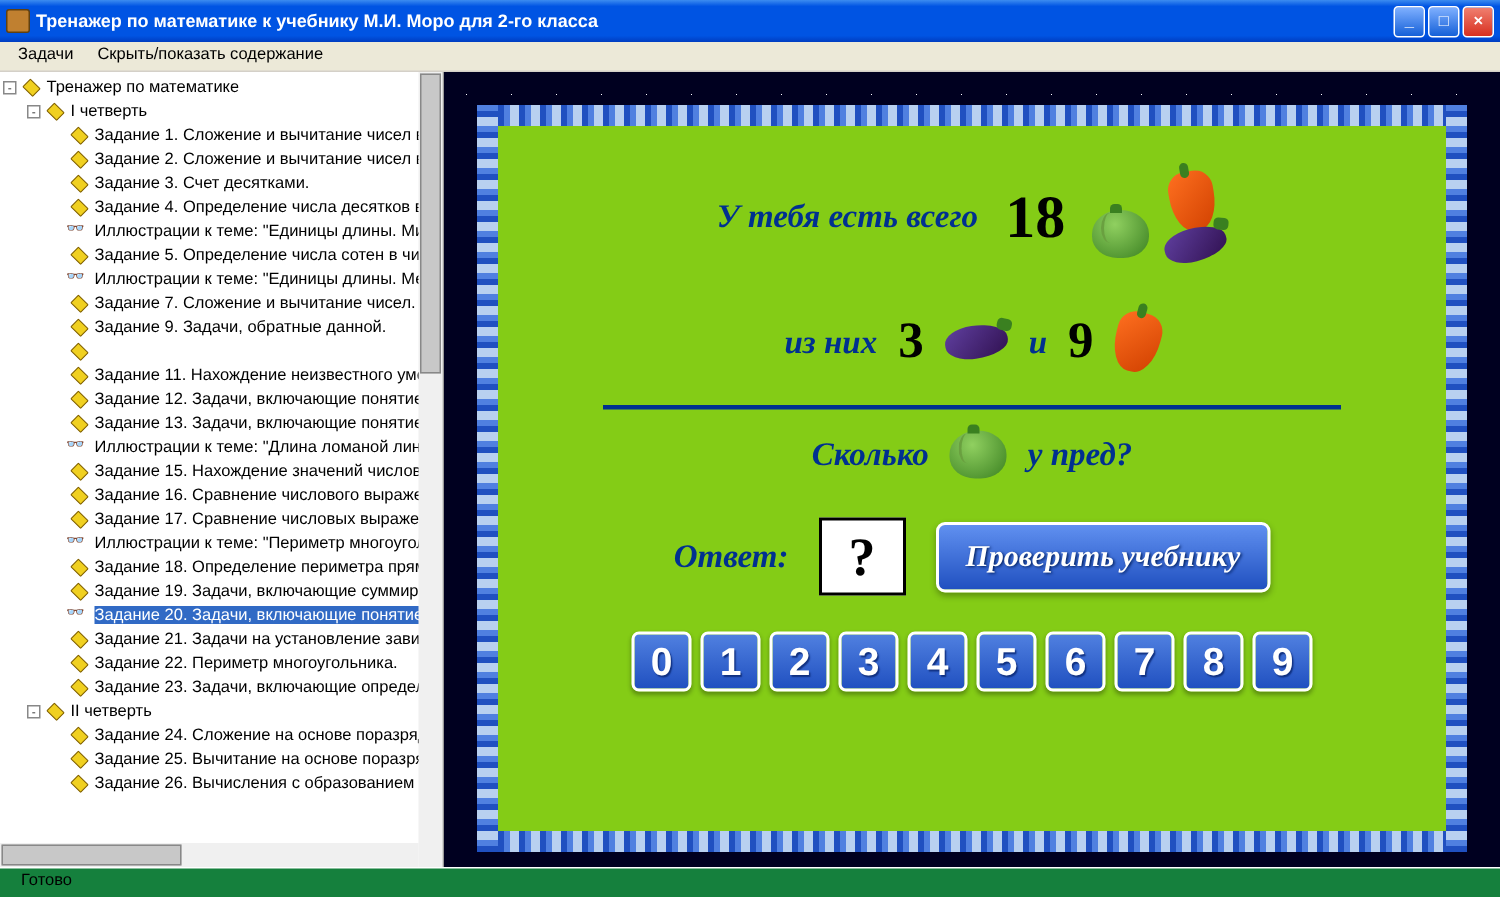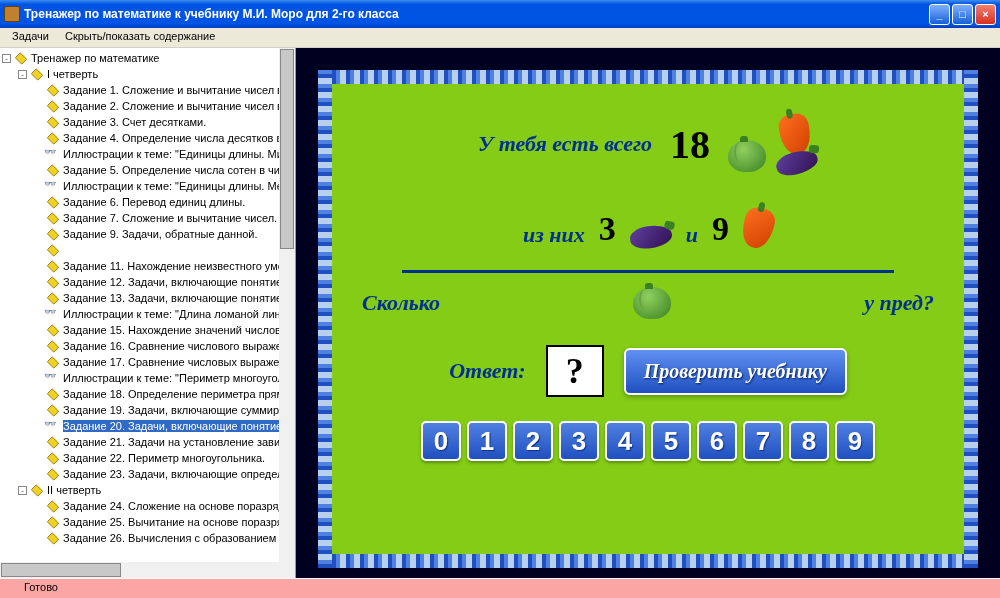--- a/index.html
+++ b/index.html
@@ -50,31 +50,31 @@
 .cabbage::before { content: ""; position: absolute; top: 2px; left: 6px; width: 10px; height: 20px; border-left: 2px solid #6aa040; border-radius: 50%; }
 .cabbage::after { content: ""; position: absolute; top: -4px; left: 12px; width: 8px; height: 6px; background: #3a8020; border-radius: 3px 3px 0 0; }
 .pepper { width: 30px; height: 40px; background: linear-gradient(135deg, #ff7020, #d04000); border-radius: 40% 40% 45% 45% / 30% 30% 60% 60%; position: relative; transform: rotate(-10deg); }
 .pepper::before { content: ""; position: absolute; top: -6px; left: 10px; width: 6px; height: 10px; background: #3a8020; border-radius: 3px; }
 .eggplant { width: 42px; height: 22px; background: linear-gradient(135deg, #6040a0, #301050); border-radius: 50% 60% 60% 50% / 50% 50% 50% 50%; position: relative; }
 .eggplant::before { content: ""; position: absolute; top: -2px; right: -4px; width: 10px; height: 8px; background: #3a8020; border-radius: 3px; transform: rotate(20deg); }
 .veggies .cabbage { position: absolute; bottom: 2px; left: 0; }
 .veggies .pepper { position: absolute; top: 0; right: 8px; }
 .veggies .eggplant { position: absolute; bottom: 0; right: 0; transform: rotate(-15deg); }
 
-.row2 { display: flex; align-items: flex-end; justify-content: center; gap: 14px; margin-top: 34px; }
+.row2 { display: flex; align-items: center; justify-content: center; gap: 14px; margin-top: 34px; }
 .row2 .bignum { font-size: 34px; }
 .hr { border: none; border-top: 3px solid #003090; margin: 22px 40px 0; }
-.row3 { text-align: center; margin-top: 14px; display: flex; align-items: center; justify-content: space-between; gap: 14px; }
+.row3 { text-align: center; margin-top: 14px; display: flex; align-items: center; justify-content: center; gap: 14px; }
 .row4 { display: flex; align-items: center; justify-content: center; gap: 20px; margin-top: 26px; }
 .answerbox { width: 58px; height: 52px; background: #fff; border: 2px solid #000; display: flex; align-items: center; justify-content: center; font-size: 36px; font-weight: bold; font-family: Georgia, serif; }
 .checkbtn { padding: 10px 18px; background: linear-gradient(to bottom, #6090f0, #2050c0); border: 2px solid #fff; border-radius: 6px; color: #fff; font-weight: bold; font-size: 20px; font-style: italic; font-family: Georgia, serif; cursor: pointer; text-shadow: 1px 1px 2px #002060; box-shadow: 0 2px 4px rgba(0,0,0,.3); }
 .digits { display: flex; justify-content: center; gap: 6px; margin-top: 24px; }
 .digit { width: 40px; height: 40px; background: linear-gradient(to bottom, #5080e0, #2050c0); border: 2px solid #fff; border-radius: 5px; color: #fff; font-size: 26px; font-weight: bold; display: flex; align-items: center; justify-content: center; cursor: pointer; font-family: Arial, sans-serif; box-shadow: 0 2px 3px rgba(0,0,0,.3); text-shadow: 1px 1px 1px #103080; }
 
-.statusbar { height: 20px; background: #fca5a5; border-top: 1px solid #fff; padding: 2px 24px; font-size: 11px; }
+.statusbar { height: 20px; background: #15803d; border-top: 1px solid #fff; padding: 2px 14px; font-size: 11px; }
 </style>
 </head>
 <body>
 
 <div class="titlebar">
   <div class="icon"></div>
   <div class="title">Тренажер по математике к учебнику М.И. Моро для 2-го класса</div>
   <div class="winbtns">
     <div class="winbtn">_</div>
     <div class="winbtn">□</div>
@@ -136,26 +136,20 @@
           <span class="ind" style="width: 32px;"></span>
           <span class="noexp"></span>
           <span class="ico diamond"></span>
           <span class="lbl">Задание 5. Определение числа сотен в числе.</span>
         </div>
         <div class="node">
           <span class="ind" style="width: 32px;"></span>
           <span class="noexp"></span>
           <span class="ico glasses"></span>
           <span class="lbl">Иллюстрации к теме: "Единицы длины. Метр. Та</span>
-        </div>
-        <div class="node">
-          <span class="ind" style="width: 32px;"></span>
-          <span class="noexp"></span>
-          <span class="ico diamond"></span>
-          <span class="lbl">Задание 6. Перевод единиц длины.</span>
         </div>
         <div class="node">
           <span class="ind" style="width: 32px;"></span>
           <span class="noexp"></span>
           <span class="ico diamond"></span>
           <span class="lbl">Задание 7. Сложение и вычитание чисел.</span>
         </div>
         <div class="node">
           <span class="ind" style="width: 32px;"></span>
           <span class="noexp"></span>

